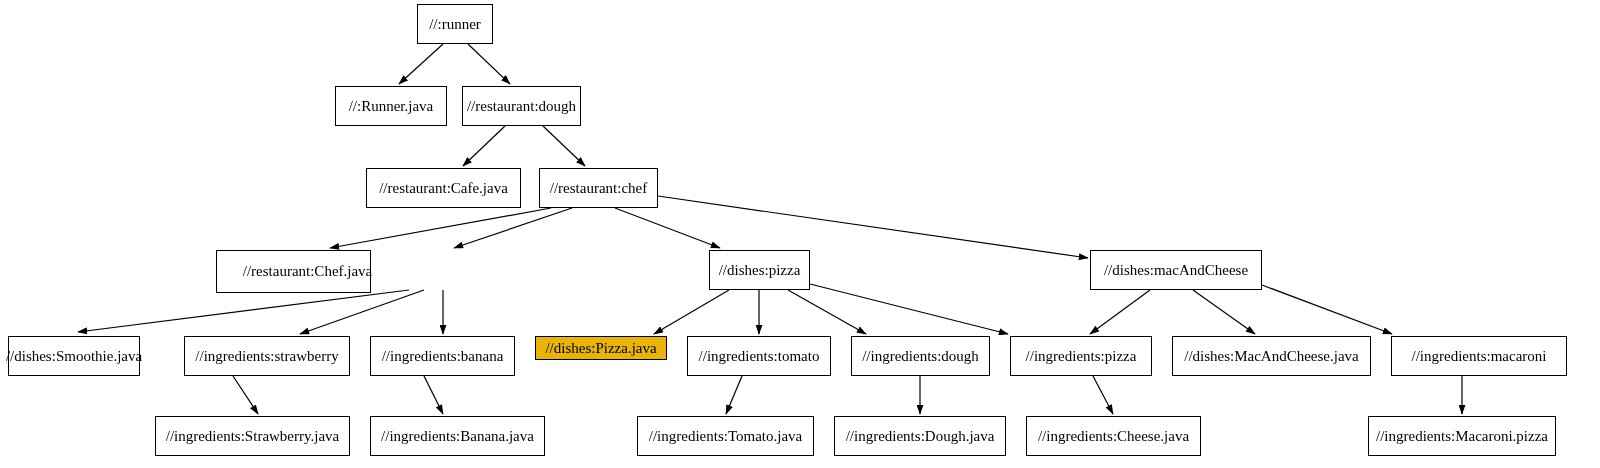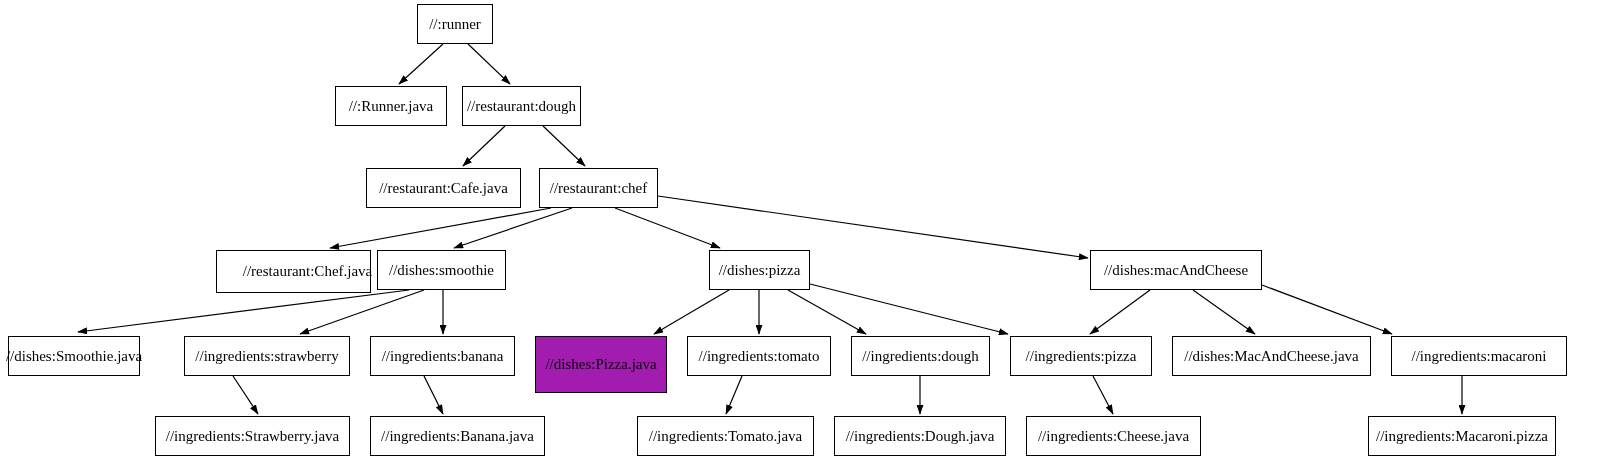--- a/index.html
+++ b/index.html
@@ -99,39 +99,36 @@
       </div>
       <div class="node" style="left: 366px; top: 168px; width: 155px; height: 40px; border-color: rgb(0, 0, 0); background: rgb(255, 255, 255);">
         <span class="node-label" style="font-size: 15px;">//restaurant:Cafe.java</span>
       </div>
       <div class="node" style="left: 539px; top: 168px; width: 119px; height: 40px; border-color: rgb(0, 0, 0); background: rgb(255, 255, 255);">
         <span class="node-label" style="font-size: 15px;">//restaurant:chef</span>
       </div>
       <div class="node" style="left: 216px; top: 250px; width: 155px; height: 43px; border-color: rgb(0, 0, 0); background: rgb(255, 255, 255); padding-left: 28px;">
         <span class="node-label" style="font-size: 15px;">//restaurant:Chef.java</span>
       </div>
-      <div class="node" style="left: 377px; top: 250px; width: 129px; height: 40px; border-color: rgb(0, 0, 0); background: rgb(255, 255, 255);">
-        <span class="node-label" style="font-size: 15px;">//dishes:smoothie</span>
-      </div>
       <div class="node" style="left: 709px; top: 250px; width: 101px; height: 40px; border-color: rgb(0, 0, 0); background: rgb(255, 255, 255);">
         <span class="node-label" style="font-size: 15px;">//dishes:pizza</span>
       </div>
       <div class="node" style="left: 1090px; top: 250px; width: 172px; height: 40px; border-color: rgb(0, 0, 0); background: rgb(255, 255, 255);">
         <span class="node-label" style="font-size: 15px;">//dishes:macAndCheese</span>
       </div>
       <div class="node" style="left: 8px; top: 336px; width: 132px; height: 40px; border-color: rgb(0, 0, 0); background: rgb(255, 255, 255);">
         <span class="node-label" style="font-size: 15px;">//dishes:Smoothie.java</span>
       </div>
       <div class="node" style="left: 184px; top: 336px; width: 166px; height: 40px; border-color: rgb(0, 0, 0); background: rgb(255, 255, 255);">
         <span class="node-label" style="font-size: 15px;">//ingredients:strawberry</span>
       </div>
       <div class="node" style="left: 370px; top: 336px; width: 145px; height: 40px; border-color: rgb(0, 0, 0); background: rgb(255, 255, 255);">
         <span class="node-label" style="font-size: 15px;">//ingredients:banana</span>
       </div>
-      <div class="node" style="left: 535px; top: 336px; width: 132px; height: 57px; border-color: rgb(0, 0, 0); background: #a21caf;">
+      <div class="node" style="left: 535px; top: 336px; width: 132px; height: 24px; border-color: rgb(0, 0, 0); background: #eab308;">
         <span class="node-label" style="font-size: 15px;">//dishes:Pizza.java</span>
       </div>
       <div class="node" style="left: 687px; top: 336px; width: 144px; height: 40px; border-color: rgb(0, 0, 0); background: rgb(255, 255, 255);">
         <span class="node-label" style="font-size: 15px;">//ingredients:tomato</span>
       </div>
       <div class="node" style="left: 851px; top: 336px; width: 139px; height: 40px; border-color: rgb(0, 0, 0); background: rgb(255, 255, 255);">
         <span class="node-label" style="font-size: 15px;">//ingredients:dough</span>
       </div>
       <div class="node" style="left: 1010px; top: 336px; width: 142px; height: 40px; border-color: rgb(0, 0, 0); background: rgb(255, 255, 255);">
         <span class="node-label" style="font-size: 15px;">//ingredients:pizza</span>

